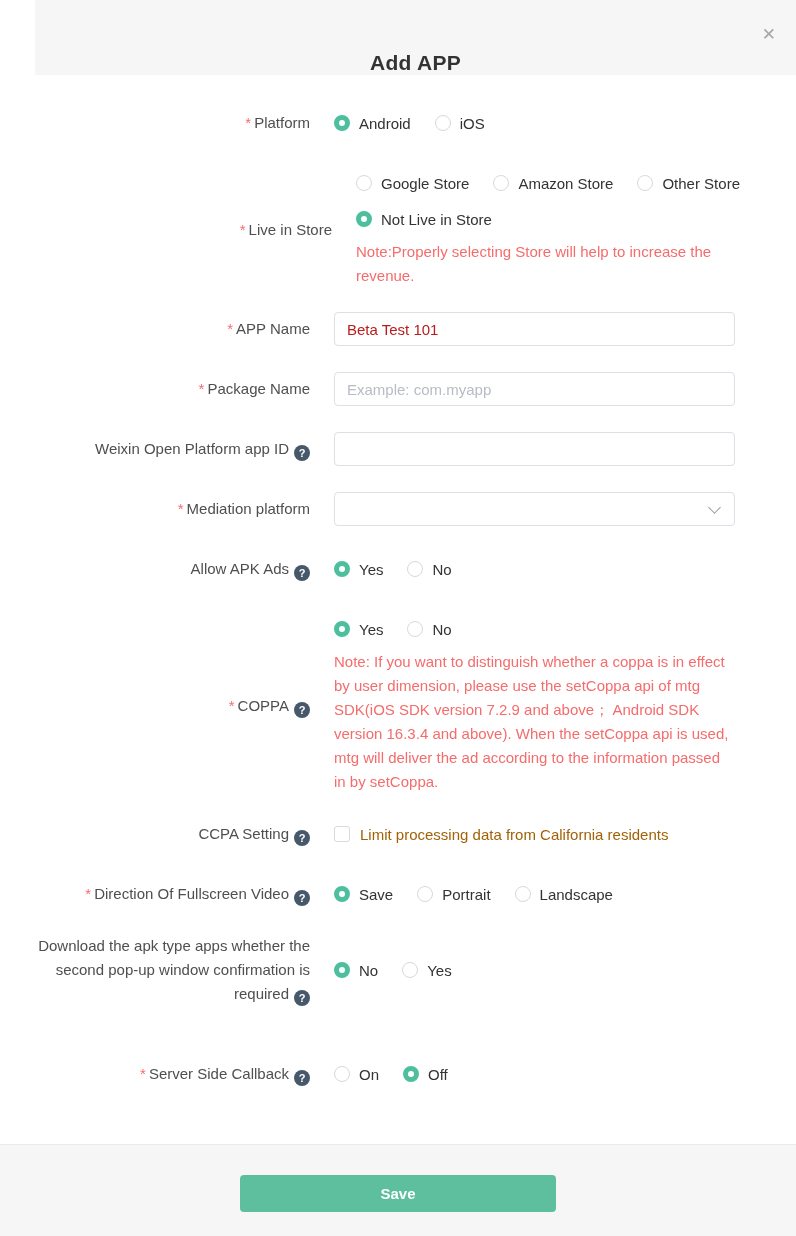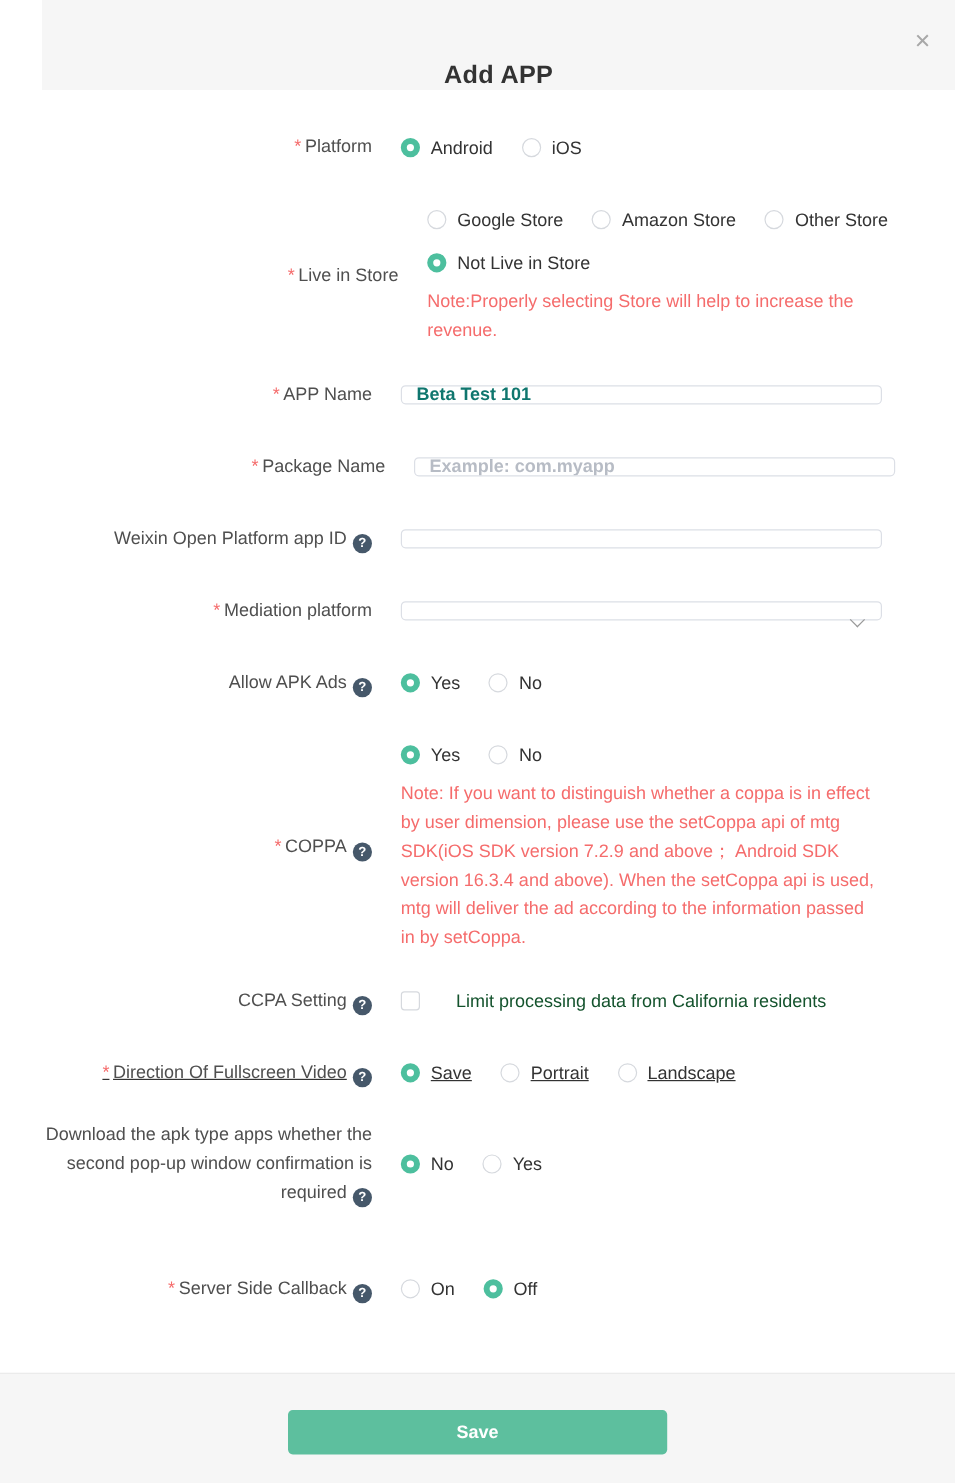--- a/index.html
+++ b/index.html
@@ -98,46 +98,44 @@
     flex-shrink: 0;
   }
   .radio-dot.checked {
     border: 5px solid #4dbf9e;
   }
   .checkbox-line {
     display: flex;
     align-items: center;
     min-height: 24px;
     font-size: 15px;
-    color: #14532d;
-    cursor: pointer;
-    gap: 20px;
+    color: #a16207;
+    cursor: pointer;
   }
   .checkbox-box {
     width: 16px;
     height: 16px;
     border: 1px solid #d6d9de;
     border-radius: 3px;
     background: #fff;
     margin-right: 10px;
     flex-shrink: 0;
   }
   
   .text-input, .select-box {
     width: 401px;
-    height: 16px;
+    height: 34px;
     border: 1px solid #dcdfe6;
     border-radius: 4px;
     background: #fff;
     font-size: 15px;
-    color: #0f766e;
+    color: #b91c1c;
     padding: 0 12px;
     outline: none;
     font-family: "Liberation Sans", "DejaVu Sans", sans-serif;
-    font-weight: bold;
   }
   .text-input::placeholder { color: #b7bcc5; }
   .select-box {
     position: relative;
     cursor: pointer;
   }
   .chevron-down {
     position: absolute;
     right: 15px;
     top: 10px;
@@ -171,21 +169,21 @@
     margin-top: 9px;
   }
   .note-store { max-width: 380px; }
   .note-coppa { max-width: 401px; }
   .second-option-line { margin-top: 12px; }
   
   .row-live-in-store { margin-bottom: 24px; padding-left: 22px; }
   .row-mediation { margin-bottom: 31px; }
   .row-coppa { margin-bottom: 28px; }
   .row-ccpa { margin-bottom: 36px; }
-  .row-direction { margin-bottom: 28px; text-decoration: underline; }
+  .row-direction { margin-bottom: 28px; }
   .row-download { margin-bottom: 56px; }
   .row-server { margin-bottom: 0; }
   
   .dialog-footer {
     height: 94px;
     background: #f6f6f6;
     border-top: 1px solid #ebebeb;
     display: flex;
     justify-content: center;
     align-items: flex-start;
@@ -267,21 +265,21 @@
     <div class="form-row mb-input">
       <div class="form-label" style="line-height:34px;">
         <span class="required-star">*</span><span>APP Name</span>
       </div>
       <div class="form-control">
         <input class="text-input" type="text" value="Beta Test 101" style="">
       </div>
     </div>
 
     <div class="form-row mb-input">
-      <div class="form-label" style="line-height:34px;margin-left:11px;">
+      <div class="form-label" style="line-height:34px;">
         <span class="required-star">*</span><span>Package Name</span>
       </div>
       <div class="form-control">
         <input class="text-input" type="text" placeholder="Example: com.myapp" style="">
       </div>
     </div>
 
     <div class="form-row mb-input">
       <div class="form-label" style="line-height:34px;">
         <span>Weixin Open Platform app ID</span><span class="help-icon">?</span>

